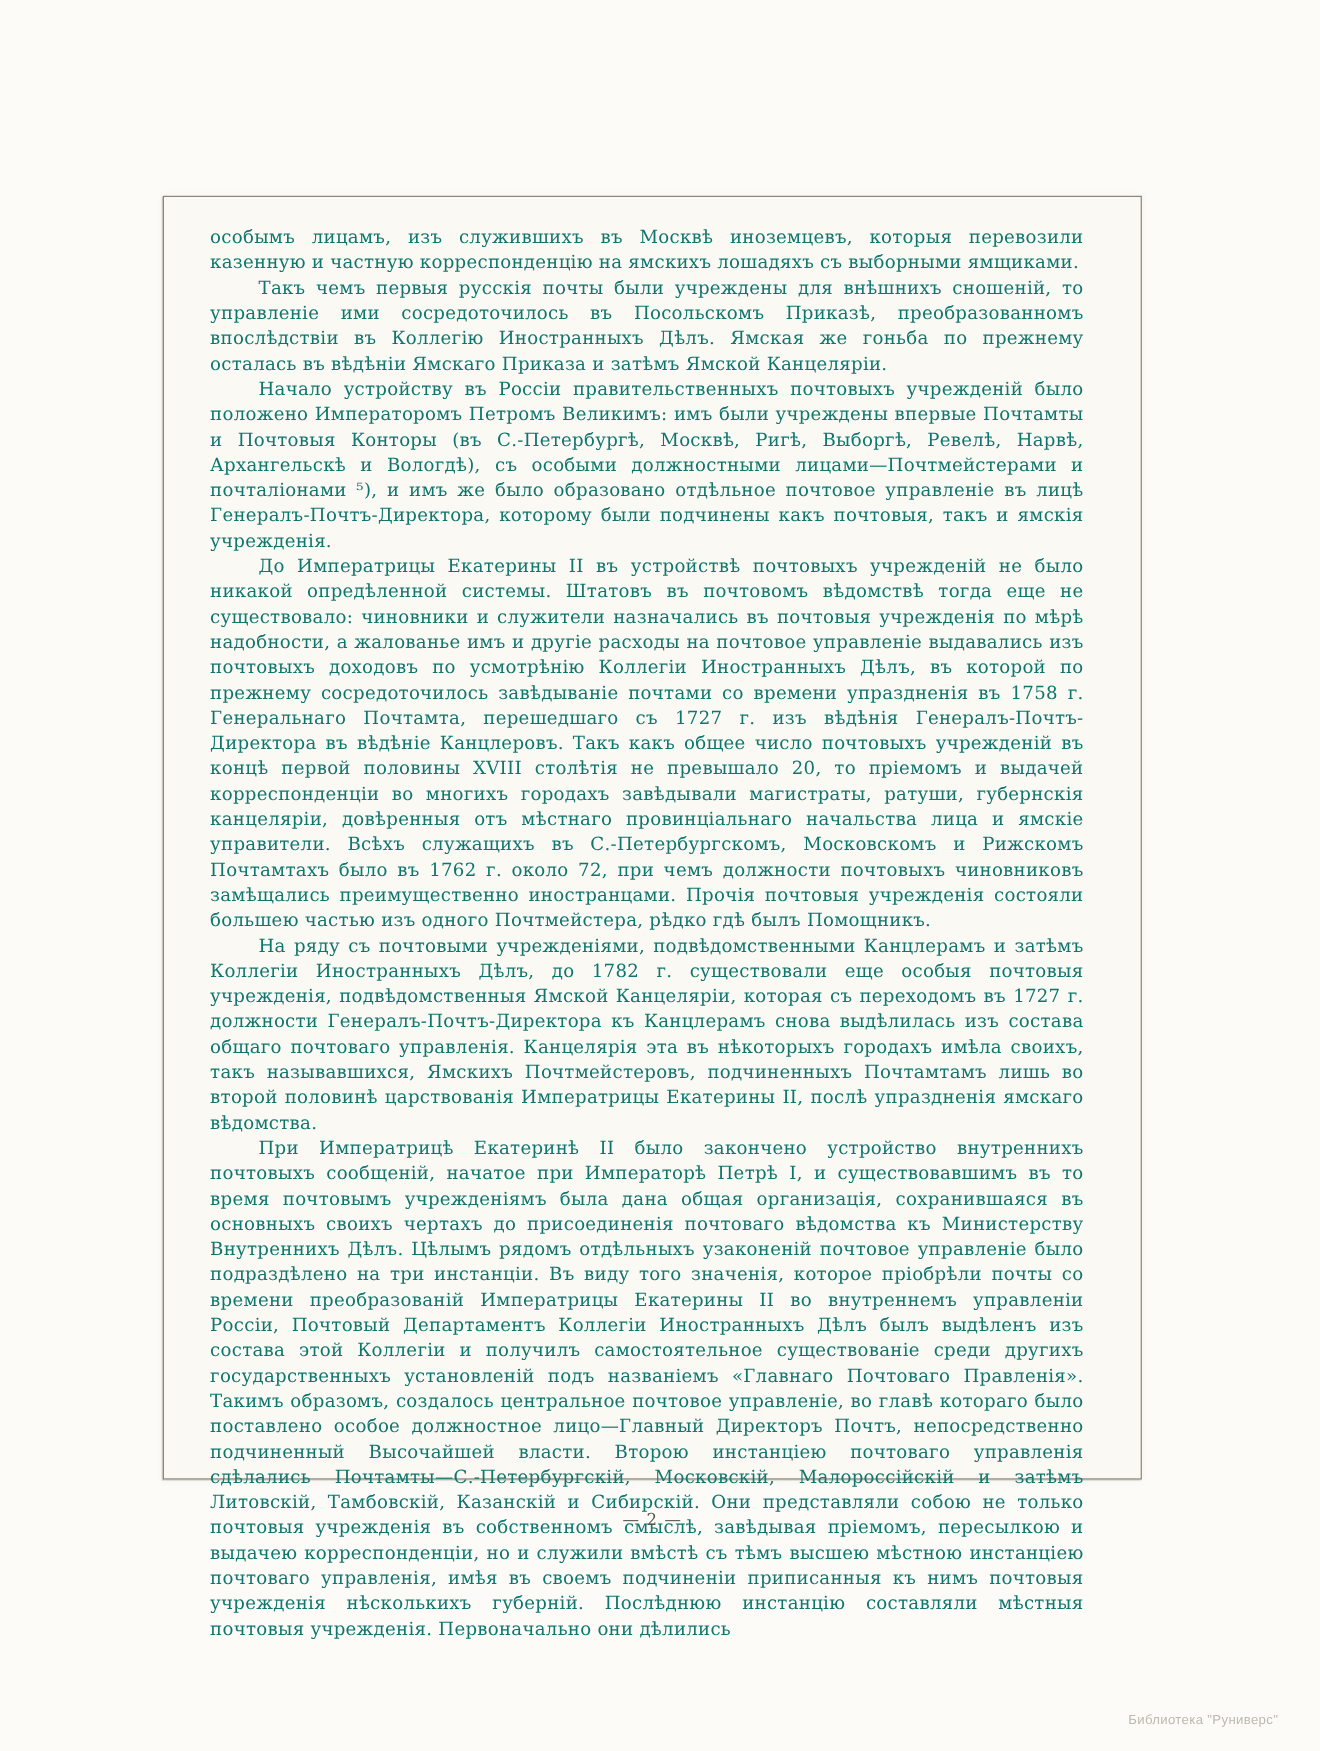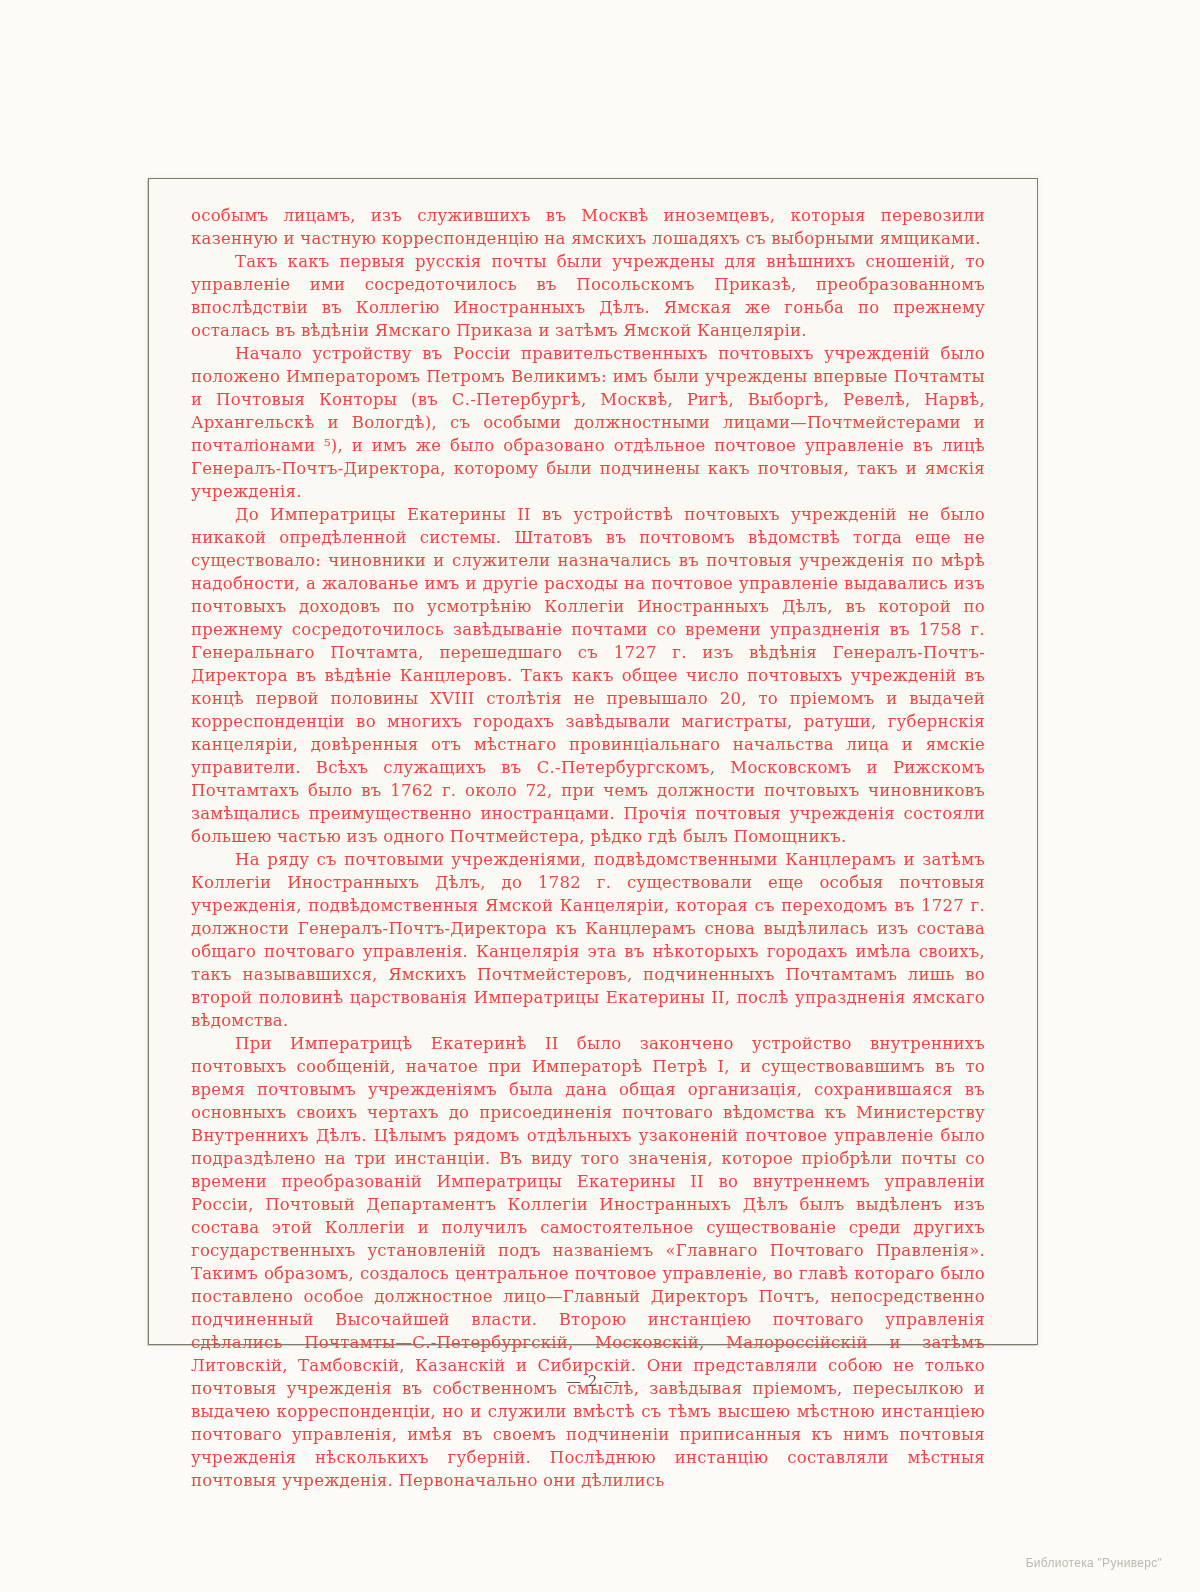--- a/index.html
+++ b/index.html
@@ -27,21 +27,21 @@
     border: 1.5px solid #7e7b6f;
     background: #fbf9f3;
     box-shadow: -1px 1px 0 rgba(90,88,78,0.25), 0 0 6px rgba(120,115,100,0.08);
     box-sizing: border-box;
   }
   .text-block {
     position: absolute;
     left: 42px;
     right: 52px;
     top: 25px;
-    color: #ef4444;
+    color: #0f766e;
     font-size: 16.5px;
     line-height: 23px;
     text-align: justify;
     letter-spacing: 0.25px;
   }
   .para {
     margin: 0;
     text-indent: 44px;
   }
   .para.continuation {
@@ -68,21 +68,21 @@
   }
 </style>
 </head>
 <body>
 
 <div class="scan">
 
   <div class="page-frame">
     <div class="text-block">
       <p class="para continuation">особымъ лицамъ, изъ служившихъ въ Москвѣ иноземцевъ, которыя перевозили казенную и частную корреспонденцію на ямскихъ лошадяхъ съ выборными ямщиками.</p>
-      <p class="para">Такъ какъ первыя русскія почты были учреждены для внѣшнихъ сношеній, то управленіе ими сосредоточилось въ Посольскомъ Приказѣ, преобразованномъ впослѣдствіи въ Коллегію Иностранныхъ Дѣлъ. Ямская же гоньба по прежнему осталась въ вѣдѣніи Ямскаго Приказа и затѣмъ Ямской Канцеляріи.</p>
+      <p class="para">Такъ чемъ первыя русскія почты были учреждены для внѣшнихъ сношеній, то управленіе ими сосредоточилось въ Посольскомъ Приказѣ, преобразованномъ впослѣдствіи въ Коллегію Иностранныхъ Дѣлъ. Ямская же гоньба по прежнему осталась въ вѣдѣніи Ямскаго Приказа и затѣмъ Ямской Канцеляріи.</p>
       <p class="para">Начало устройству въ Россіи правительственныхъ почтовыхъ учрежденій было положено Императоромъ Петромъ Великимъ: имъ были учреждены впервые Почтамты и Почтовыя Конторы (въ С.-Петербургѣ, Москвѣ, Ригѣ, Выборгѣ, Ревелѣ, Нарвѣ, Архангельскѣ и Вологдѣ), съ особыми должностными лицами—Почтмейстерами и почталіонами ⁵), и имъ же было образовано отдѣльное почтовое управленіе въ лицѣ Генералъ-Почтъ-Директора, которому были подчинены какъ почтовыя, такъ и ямскія учрежденія.</p>
       <p class="para">До Императрицы Екатерины II въ устройствѣ почтовыхъ учрежденій не было никакой опредѣленной системы. Штатовъ въ почтовомъ вѣдомствѣ тогда еще не существовало: чиновники и служители назначались въ почтовыя учрежденія по мѣрѣ надобности, а жалованье имъ и другіе расходы на почтовое управленіе выдавались изъ почтовыхъ доходовъ по усмотрѣнію Коллегіи Иностранныхъ Дѣлъ, въ которой по прежнему сосредоточилось завѣдываніе почтами со времени упраздненія въ 1758 г. Генеральнаго Почтамта, перешедшаго съ 1727 г. изъ вѣдѣнія Генералъ-Почтъ-Директора въ вѣдѣніе Канцлеровъ. Такъ какъ общее число почтовыхъ учрежденій въ концѣ первой половины XVIII столѣтія не превышало 20, то пріемомъ и выдачей корреспонденціи во многихъ городахъ завѣдывали магистраты, ратуши, губернскія канцеляріи, довѣренныя отъ мѣстнаго провинціальнаго начальства лица и ямскіе управители. Всѣхъ служащихъ въ С.-Петербургскомъ, Московскомъ и Рижскомъ Почтамтахъ было въ 1762 г. около 72, при чемъ должности почтовыхъ чиновниковъ замѣщались преимущественно иностранцами. Прочія почтовыя учрежденія состояли большею частью изъ одного Почтмейстера, рѣдко гдѣ былъ Помощникъ.</p>
       <p class="para">На ряду съ почтовыми учрежденіями, подвѣдомственными Канцлерамъ и затѣмъ Коллегіи Иностранныхъ Дѣлъ, до 1782 г. существовали еще особыя почтовыя учрежденія, подвѣдомственныя Ямской Канцеляріи, которая съ переходомъ въ 1727 г. должности Генералъ-Почтъ-Директора къ Канцлерамъ снова выдѣлилась изъ состава общаго почтоваго управленія. Канцелярія эта въ нѣкоторыхъ городахъ имѣла своихъ, такъ называвшихся, Ямскихъ Почтмейстеровъ, подчиненныхъ Почтамтамъ лишь во второй половинѣ царствованія Императрицы Екатерины II, послѣ упраздненія ямскаго вѣдомства.</p>
       <p class="para">При Императрицѣ Екатеринѣ II было закончено устройство внутреннихъ почтовыхъ сообщеній, начатое при Императорѣ Петрѣ I, и существовавшимъ въ то время почтовымъ учрежденіямъ была дана общая организація, сохранившаяся въ основныхъ своихъ чертахъ до присоединенія почтоваго вѣдомства къ Министерству Внутреннихъ Дѣлъ. Цѣлымъ рядомъ отдѣльныхъ узаконеній почтовое управленіе было подраздѣлено на три инстанціи. Въ виду того значенія, которое пріобрѣли почты со времени преобразованій Императрицы Екатерины II во внутреннемъ управленіи Россіи, Почтовый Департаментъ Коллегіи Иностранныхъ Дѣлъ былъ выдѣленъ изъ состава этой Коллегіи и получилъ самостоятельное существованіе среди другихъ государственныхъ установленій подъ названіемъ «Главнаго Почтоваго Правленія». Такимъ образомъ, создалось центральное почтовое управленіе, во главѣ котораго было поставлено особое должностное лицо—Главный Директоръ Почтъ, непосредственно подчиненный Высочайшей власти. Второю инстанціею почтоваго управленія сдѣлались Почтамты—С.-Петербургскій, Московскій, Малороссійскій и затѣмъ Литовскій, Тамбовскій, Казанскій и Сибирскій. Они представляли собою не только почтовыя учрежденія въ собственномъ смыслѣ, завѣдывая пріемомъ, пересылкою и выдачею корреспонденціи, но и служили вмѣстѣ съ тѣмъ высшею мѣстною инстанціею почтоваго управленія, имѣя въ своемъ подчиненіи приписанныя къ нимъ почтовыя учрежденія нѣсколькихъ губерній. Послѣднюю инстанцію составляли мѣстныя почтовыя учрежденія. Первоначально они дѣлились</p>
     </div>
   </div>
 
   <div class="page-number">—  2  —</div>
 
   <div class="watermark">Библиотека "Руниверс"</div>

